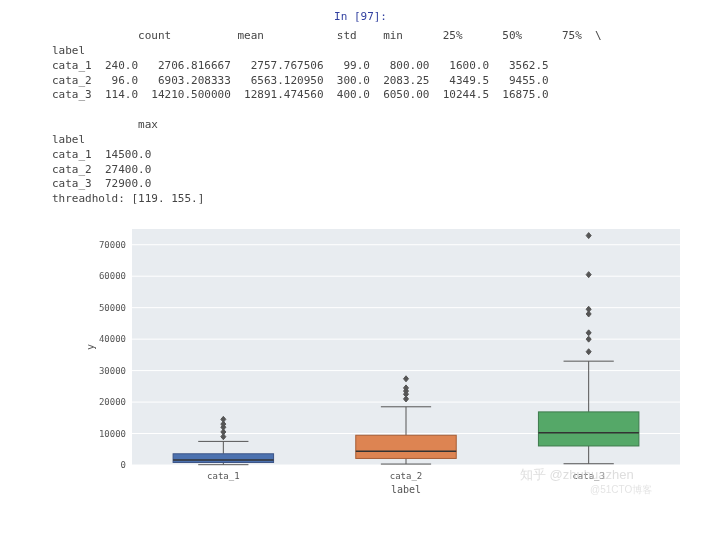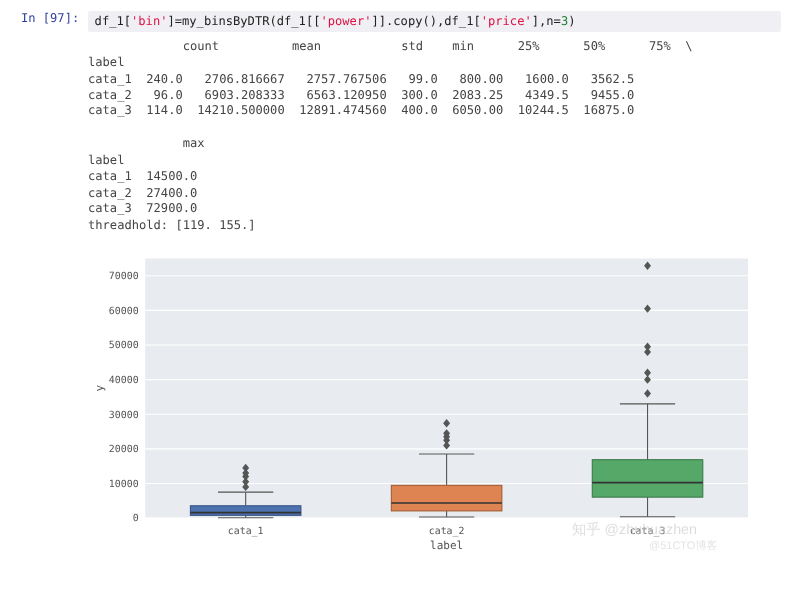--- a/index.html
+++ b/index.html
@@ -26,21 +26,21 @@
     flex: 1;
     background: #f0f0f4;
     padding: 3px 6px;
     border-radius: 2px;
     white-space: pre;
     color: #222;
   }
   .s { color: #d14; } 
   .n { color: #1a7f37; } 
   .output {
-    margin-left: 70px;
+    margin-left: 42px;
     white-space: pre;
     color: #444;
     line-height: 1.35;
     margin-top: 6px;
   }
   .plot-wrap {
     margin-left: 70px;
     margin-top: 14px;
     background: #fff;
   }
@@ -53,21 +53,20 @@
   .median { stroke: #333; stroke-width: 1.5; }
   .flier { stroke: #555; fill: #555; }
   .wm { fill: #d0d0d0; font: 13px sans-serif; opacity: .7; }
   .wm2 { fill: #d8d8d8; font: 10px sans-serif; opacity: .7; }
 </style>
 </head>
 <body>
 
 <div class="cell">
   <div class="prompt">In [97]:</div>
-  <div class="code"><span>df_1[</span><span class="s">'bin'</span><span>]=my_binsByDTR(df_1[[</span><span class="s">'power'</span><span>]].copy(),df_1[</span><span class="s">'price'</span><span>],n=</span><span class="n">3</span><span>)</span></div>
 </div>
 
 <div class="output">             count          mean           std    min      25%      50%      75%  \
 label
 cata_1  240.0   2706.816667   2757.767506   99.0   800.00   1600.0   3562.5
 cata_2   96.0   6903.208333   6563.120950  300.0  2083.25   4349.5   9455.0
 cata_3  114.0  14210.500000  12891.474560  400.0  6050.00  10244.5  16875.0
 
              max
 label

